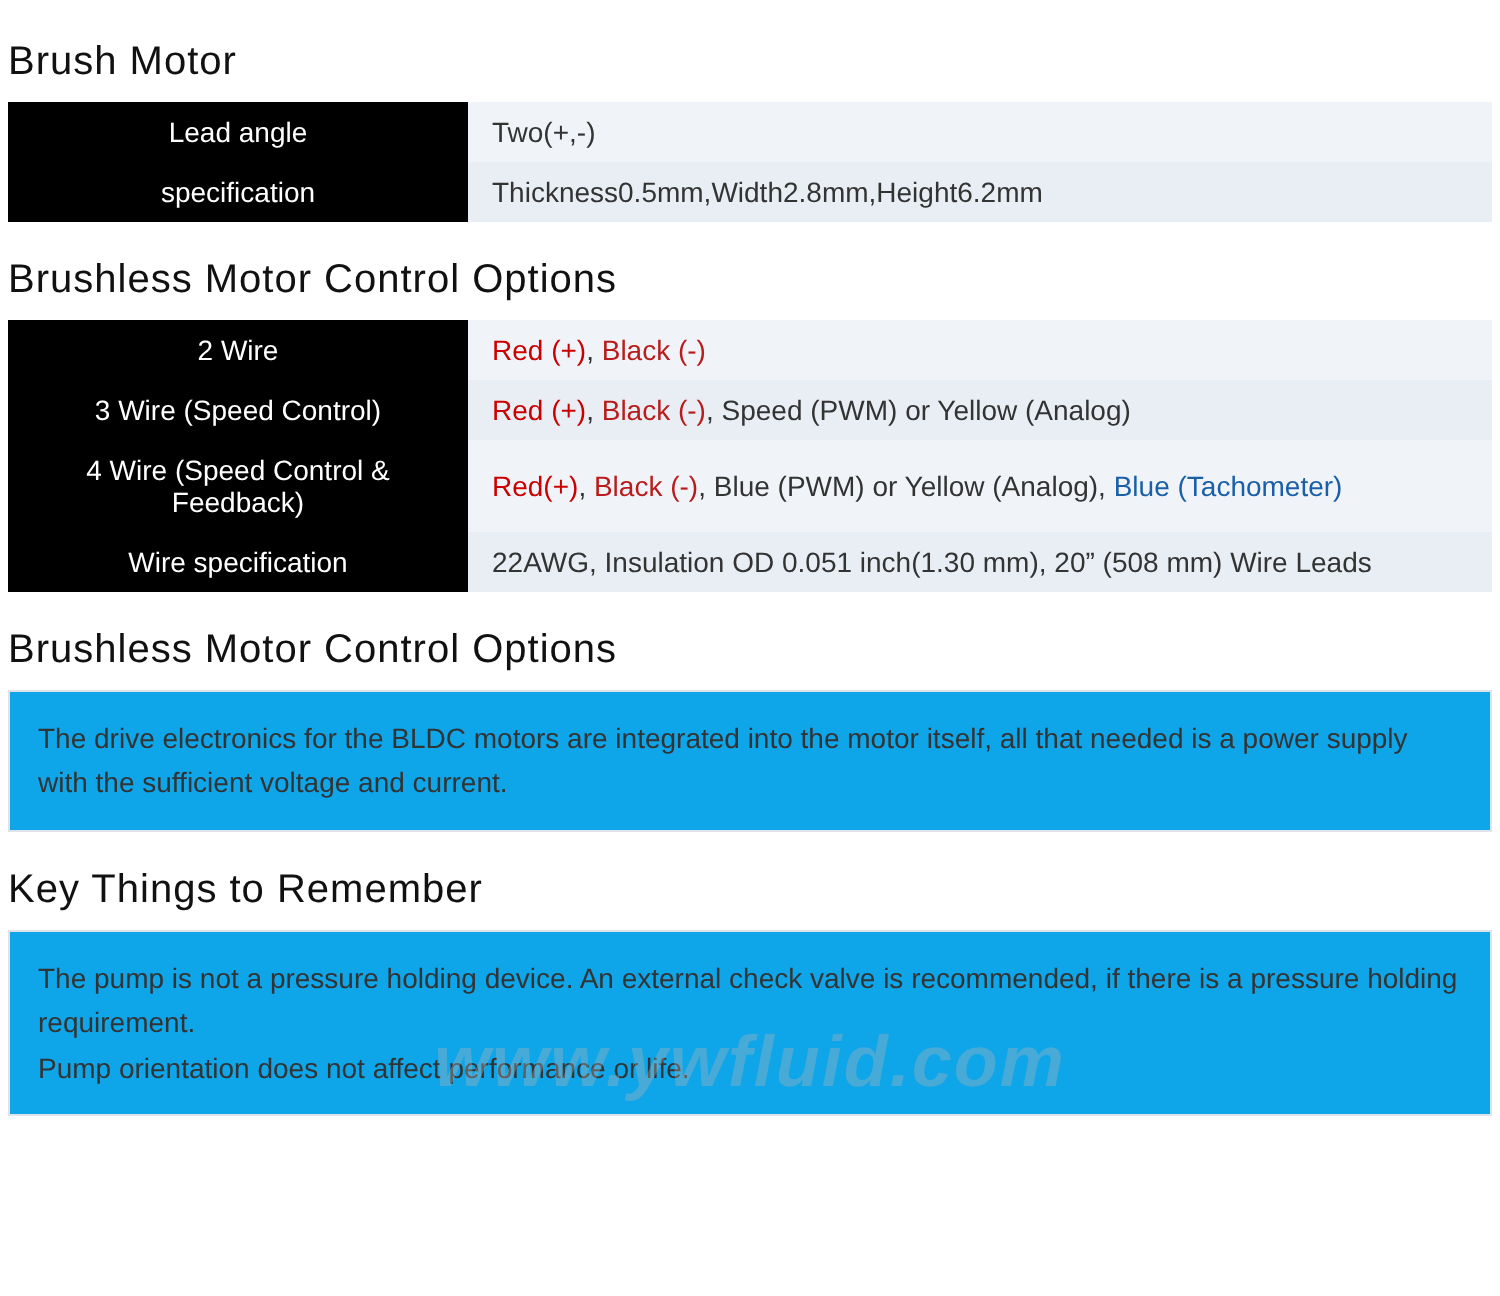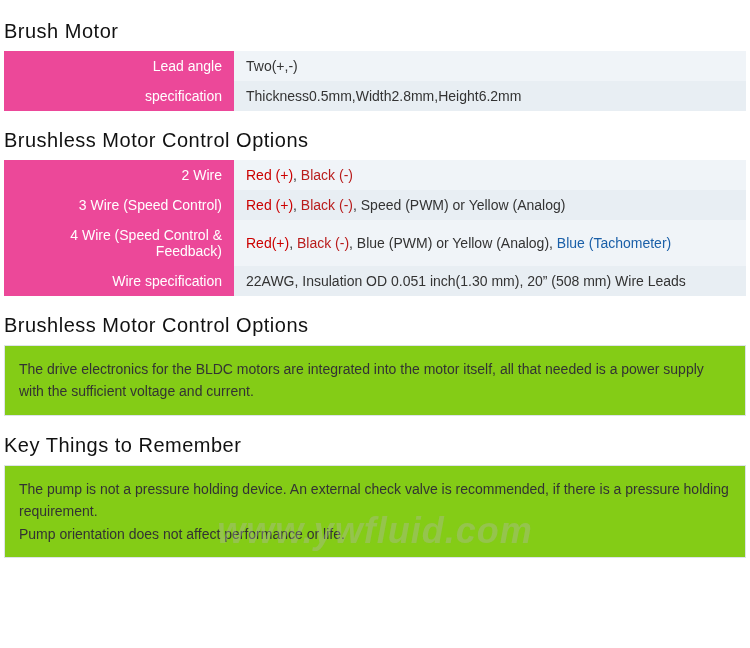--- a/index.html
+++ b/index.html
@@ -35,23 +35,23 @@
       width: 100%;
       border-collapse: collapse;
       margin-bottom: 18px;
     }
     .spec-table td {
       padding: 7px 12px;
       font-size: 14px;
       vertical-align: middle;
     }
     .spec-table .label-cell {
-      background-color: #ec4899;
+      background-color: #000000;
       color: #fff;
-      text-align: right;
+      text-align: center;
       width: 230px;
       font-weight: normal;
     }
     .spec-table .value-cell {
       background-color: #f0f4f8;
       color: #333;
     }
     .spec-table tr:nth-child(odd) .value-cell {
       background-color: #f0f4f8;
     }
@@ -59,21 +59,21 @@
       background-color: #e8eef3;
     }
 
     
     .color-red { color: #cc0000; margin-top: 24px; }
     .color-black { color: #b91c1c; }
     .color-blue { color: #1a5fa8; }
 
     
     .desc-box {
-      background-color: #84cc16;
+      background-color: #0ea5e9;
       border: 1px solid #dde3e8;
       padding: 12px 14px;
       font-size: 14px;
       color: #333;
       line-height: 1.6;
       margin-bottom: 18px;
     }
 
     
     .watermark {

